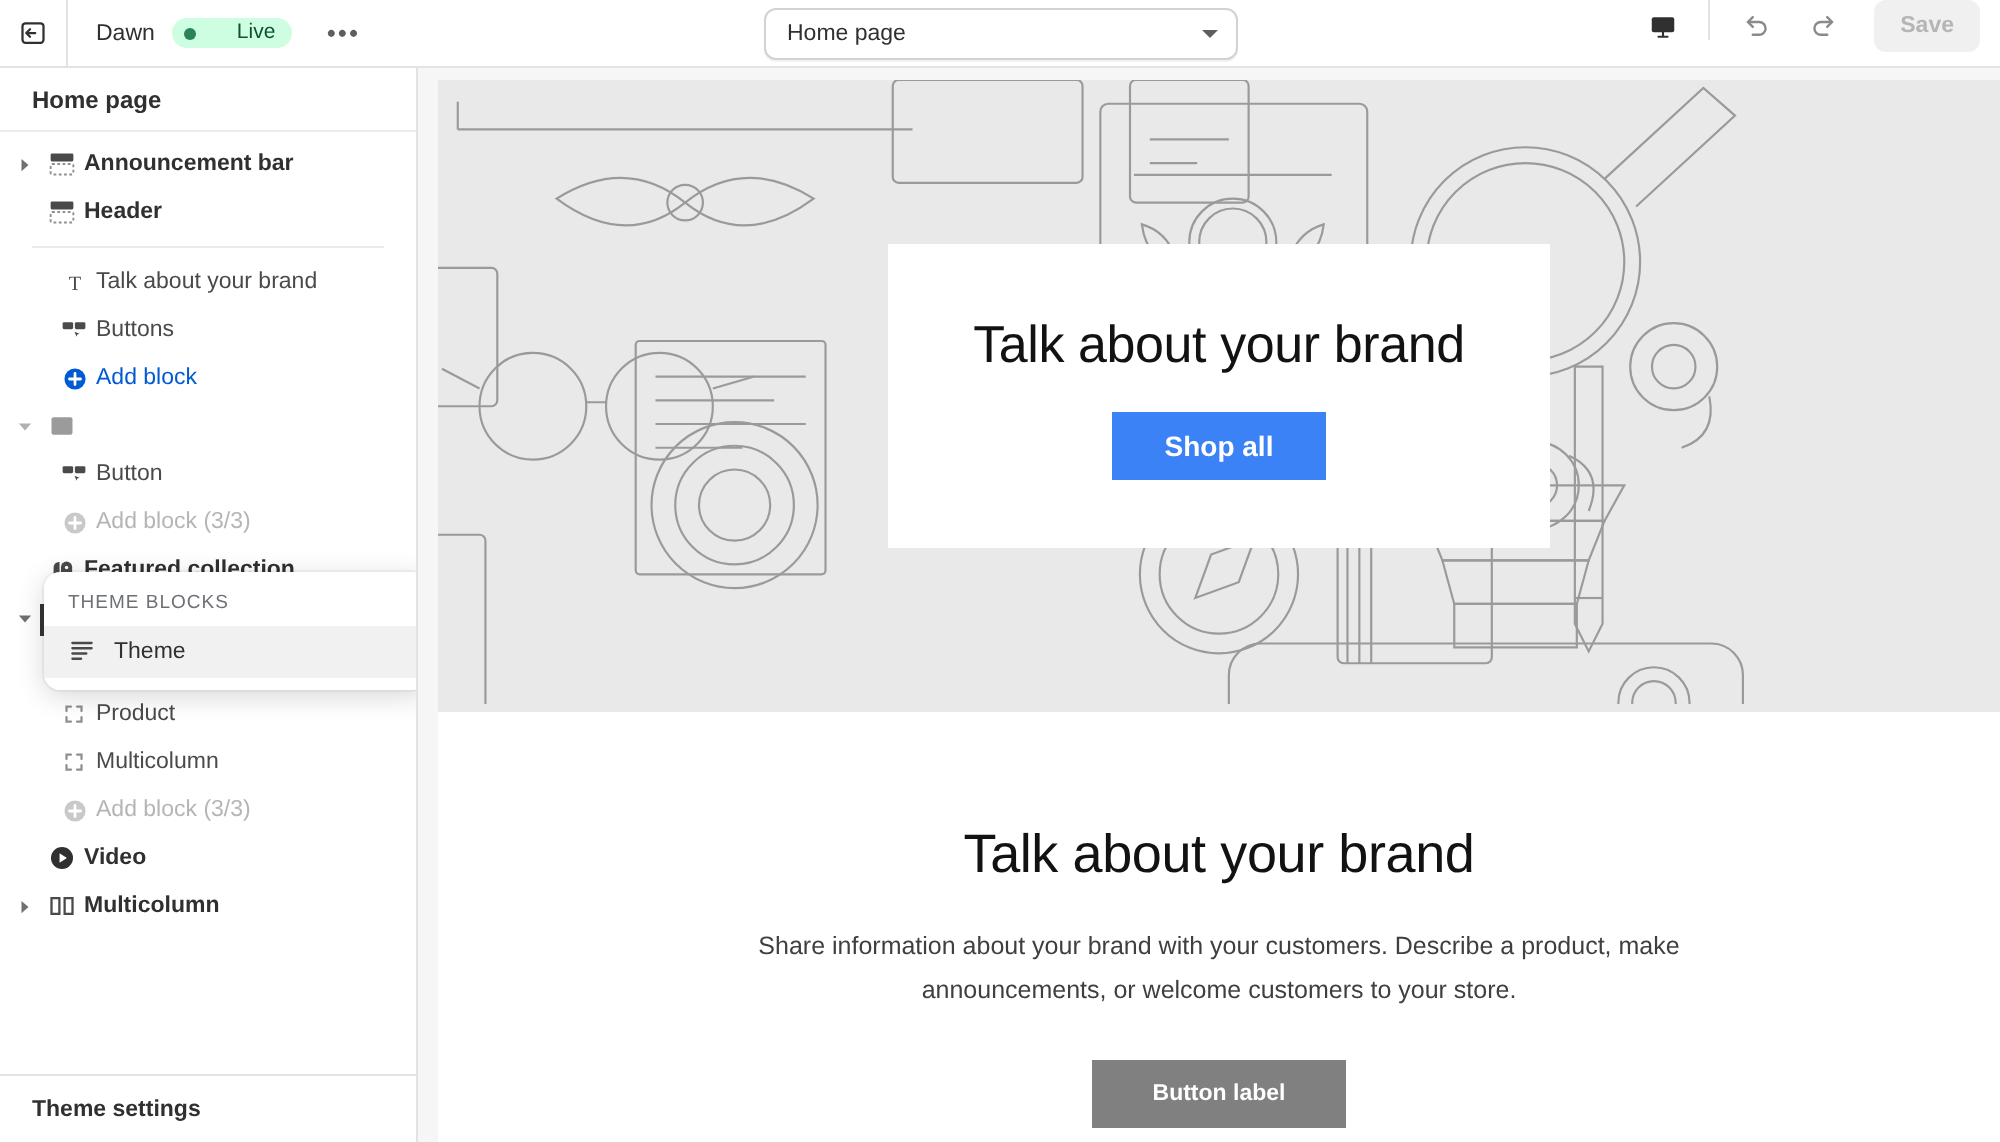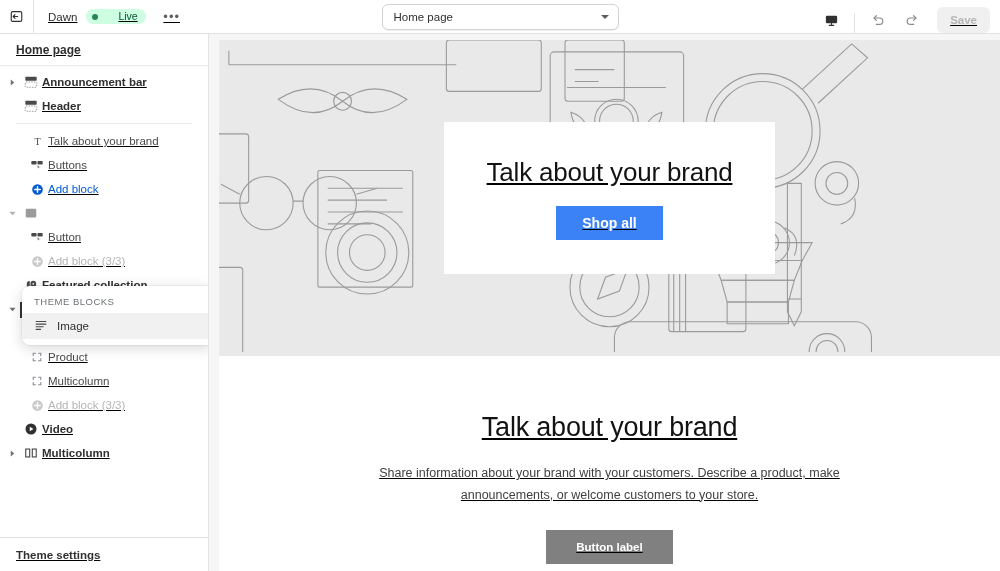--- a/index.html
+++ b/index.html
@@ -2,21 +2,21 @@
 <html><head>
 <meta charset="utf-8">
 <style>
   * { box-sizing: border-box; margin: 0; padding: 0; }
   html, body {
     width: 1000px; height: 571px;
     font-family: "Liberation Sans", sans-serif;
     background: #ffffff;
     overflow: hidden;
   }
-  .app { position: relative; width: 1000px; height: 571px; display: flex; flex-direction: column; text-decoration: underline; }
+  .app { position: relative; width: 1000px; height: 571px; display: flex; flex-direction: column; }
 
   
   .topbar {
     height: 34px; min-height: 34px;
     background: #ffffff;
     border-bottom: 1px solid #e3e3e3;
     display: flex; align-items: center;
     position: relative; z-index: 40;
   }
   .tb-left { display: flex; align-items: center; height: 100%; }
@@ -53,21 +53,21 @@
     border: 1px solid #d0d2d4;
     border-radius: 6px;
     display: flex; align-items: center; justify-content: space-between;
     padding: 0 9px 0 11px;
     font-size: 11.5px; color: #303030;
     box-shadow: 0 1px 0 rgba(0,0,0,0.05);
     cursor: pointer;
   }
   .caret { width: 0; height: 0; border-left: 4px solid transparent; border-right: 4px solid transparent; border-top: 4.5px solid #5c5f62; }
 
-  .tb-right { margin-left: auto; display: flex; align-items: flex-end; height: 100%; }
+  .tb-right { margin-left: auto; display: flex; align-items: flex-start; height: 100%; }
   .icon-btn {
     width: 30px; height: 26px; margin: 0 2px;
     display: flex; align-items: center; justify-content: center;
     border-radius: 5px; cursor: pointer; color: #303030;
   }
   .divider-v { width: 1px; height: 20px; background: #e3e3e3; margin: 0 6px; }
   .save-btn {
     margin: 0 10px 0 8px; height: 26px; padding: 0 13px;
     background: #f0f0f0; color: #b5b5b5;
     border: none; border-radius: 6px;
@@ -433,21 +433,21 @@
         <div class="caret-insert"></div>
 
         <div class="popup">
           <div class="popup-title">THEME BLOCKS</div>
           <div class="popup-item hover">
             <span>
               <svg width="14" height="14" viewBox="0 0 16 16" stroke="#4a4a4a" stroke-width="1.3" stroke-linecap="round">
                 <path d="M2.5 4h11M2.5 7h11M2.5 10h8M2.5 13h5"></path>
               </svg>
             </span>
-            <span>Image</span>
+            <span>Theme</span>
           </div>
         </div>
       </div>
 
       <div class="sb-footer">Theme settings</div>
     </div>
 
     <div class="preview">
       <div class="canvas">
 

